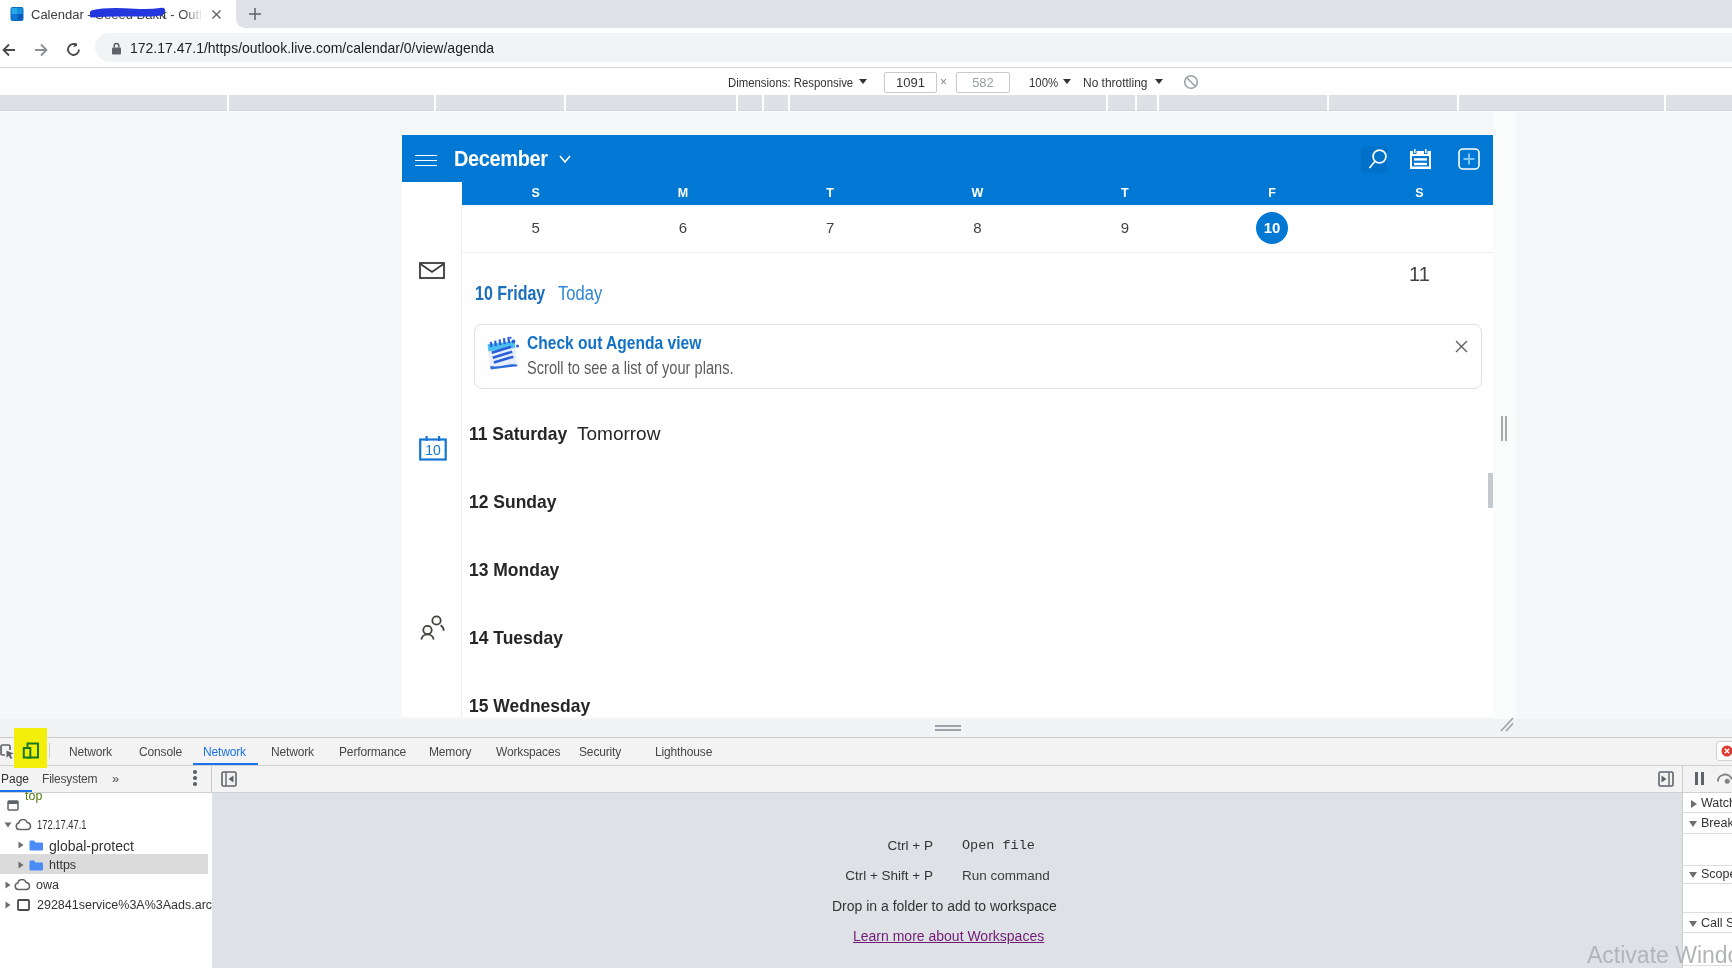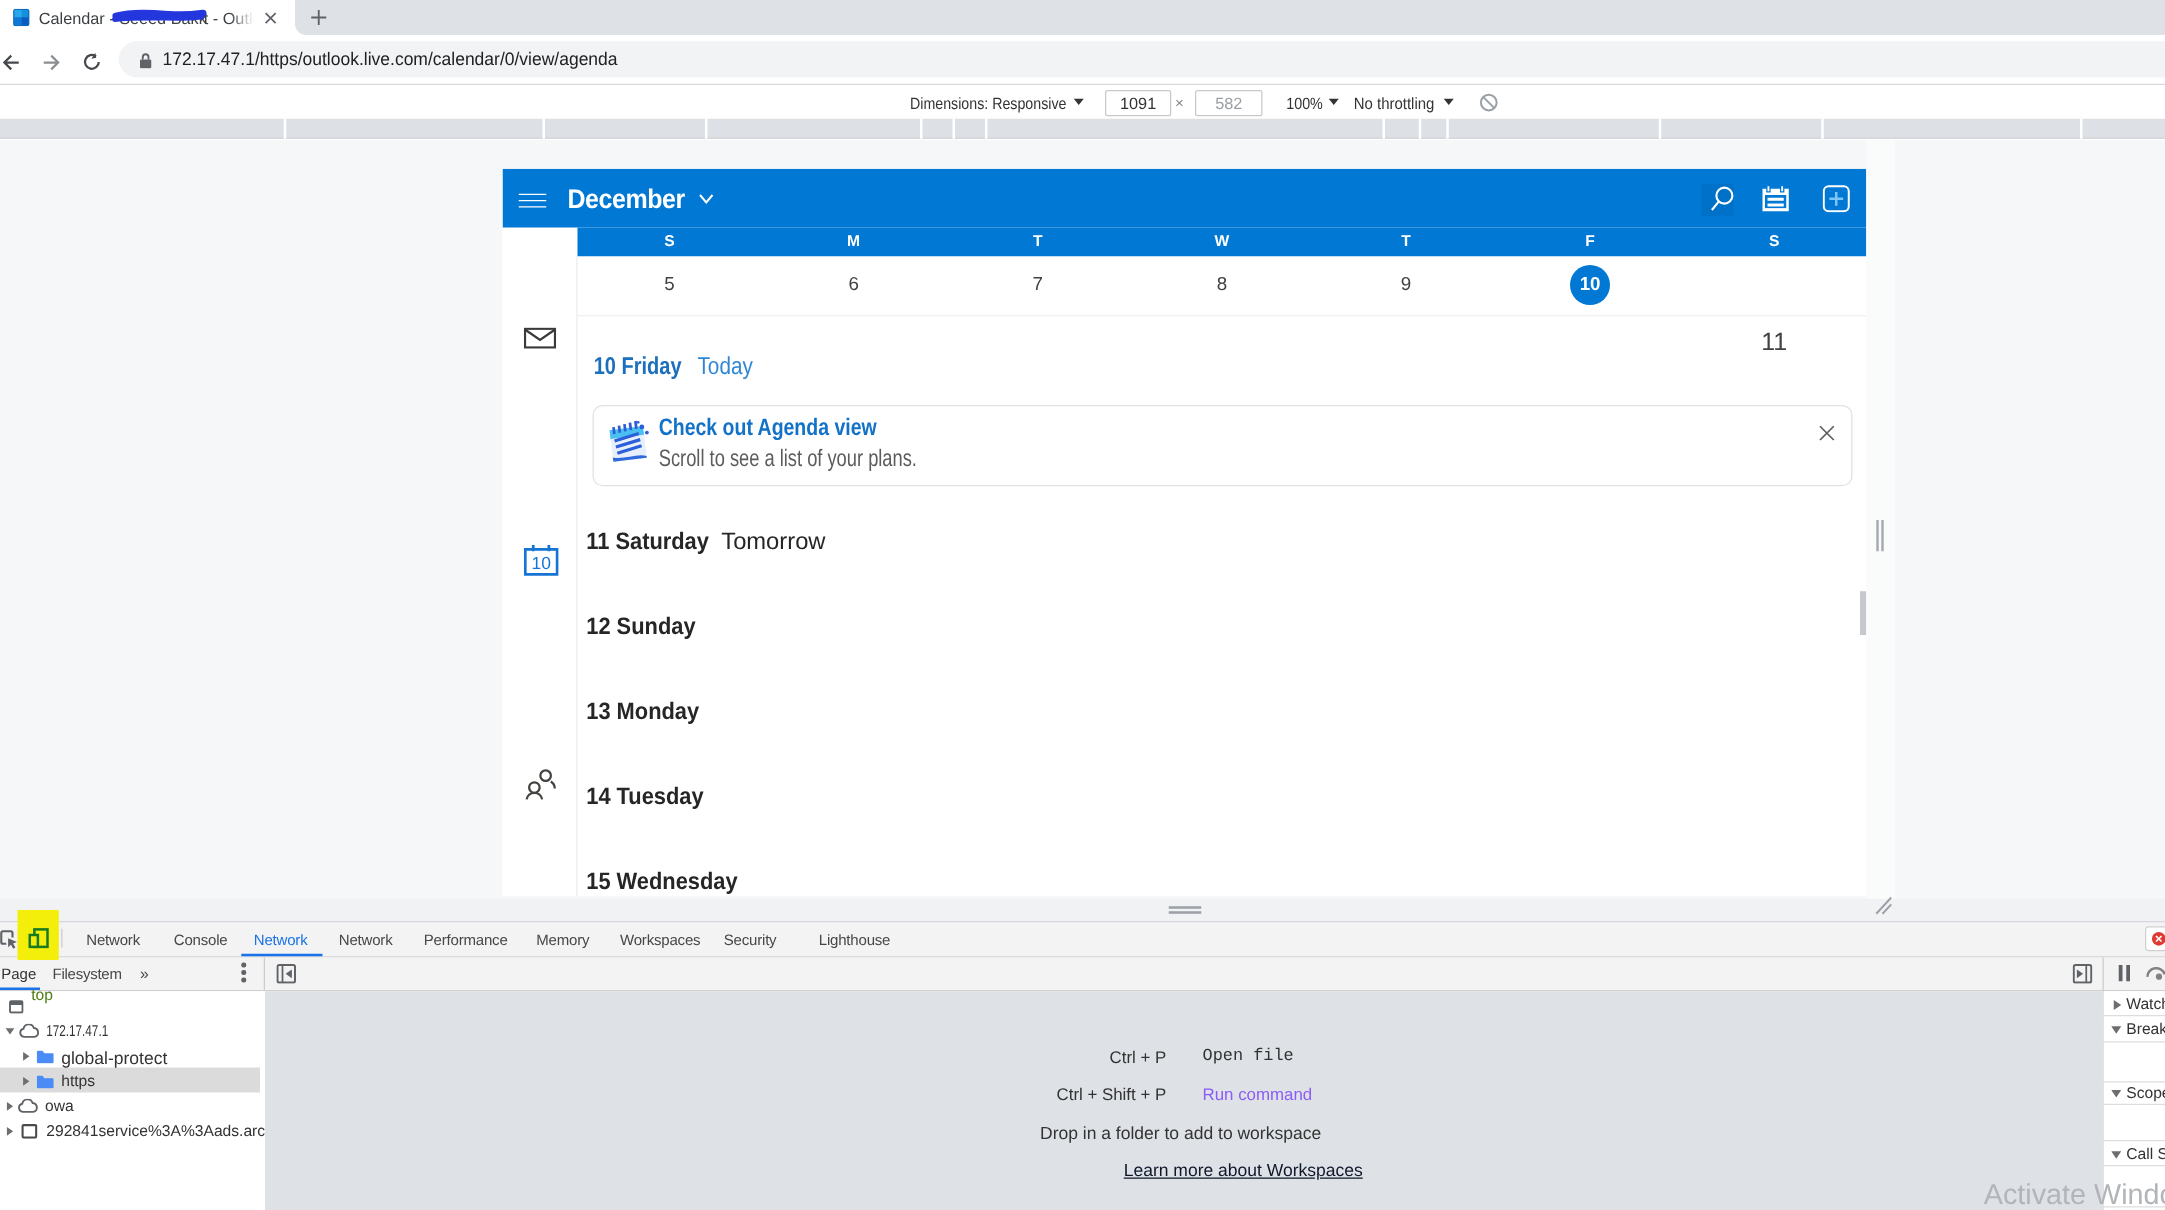--- a/index.html
+++ b/index.html
@@ -312,23 +312,23 @@
       <path d="M0.5 0.5 L5.5 4 L0.5 7.5 Z" fill="#6e6e6e"></path>
     </svg>
   <svg class="abs" style="left:17px;top:899px" width="13" height="12" viewBox="0 0 13 12">
     <rect x="1" y="1" width="11" height="10" rx="1" stroke="#4a4a4a" stroke-width="1.8" fill="none"></rect>
   </svg>
   <div class="abs" style="left:37px;top:898px;width:175px;overflow:hidden;white-space:nowrap;font-size:12.5px;color:#333;">292841service%3A%3Aads.arcct.net</div>
 
   <div class="abs" style="left:733px;top:838px;width:200px;height:16px;text-align:right;font-size:13.5px;color:#333;">Ctrl + P</div>
   <div class="abs" style="left:962px;top:838px;font-size:13.5px;color:#333;font-family:Liberation Mono, monospace;">Open file</div>
   <div class="abs" style="left:733px;top:868px;width:200px;height:16px;text-align:right;font-size:13.5px;color:#333;">Ctrl + Shift + P</div>
-  <div class="abs" style="left:962px;top:868px;font-size:13.5px;color:#8b5cf6;">Run command</div>
+  <div class="abs" style="left:962px;top:868px;font-size:13.5px;color:#404040;">Run command</div>
   <div class="abs" style="left:832px;top:898px;font-size:14px;color:#333;white-space:nowrap;">Drop in a folder to add to workspace</div>
-  <div class="abs" style="left:899px;top:928px;font-size:14px;color:#0f172a;text-decoration:underline;white-space:nowrap;">Learn more about Workspaces</div>
+  <div class="abs" style="left:853px;top:928px;font-size:14px;color:#701a75;text-decoration:underline;white-space:nowrap;">Learn more about Workspaces</div>
 
   <div class="abs" style="left:1683px;top:812px;width:49px;height:1px;background:#ddd;"></div>
   <div class="abs" style="left:1683px;top:833px;width:49px;height:1px;background:#ddd;"></div>
   <div class="abs" style="left:1683px;top:865px;width:49px;height:1px;background:#ddd;"></div>
   <div class="abs" style="left:1683px;top:883px;width:49px;height:1px;background:#ddd;"></div>
   <div class="abs" style="left:1683px;top:912px;width:49px;height:1px;background:#ddd;"></div>
   <div class="abs" style="left:1683px;top:932px;width:49px;height:1px;background:#ddd;"></div>
   <div class="abs" style="left:1683px;top:965px;width:49px;height:1px;background:#ddd;"></div>
   <svg class="abs" style="left:1690px;top:800px" width="7" height="8" viewBox="0 0 7 8">
       <path d="M1 0 L7 4 L1 8 Z" fill="#6e6e6e"></path>

